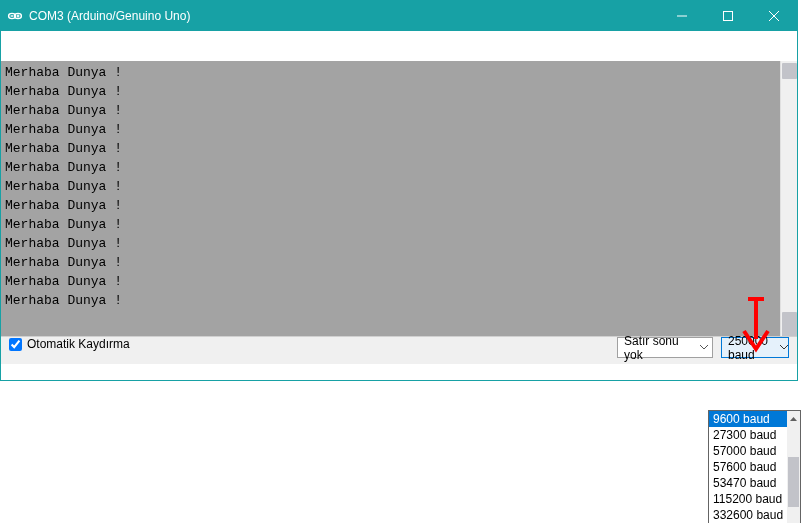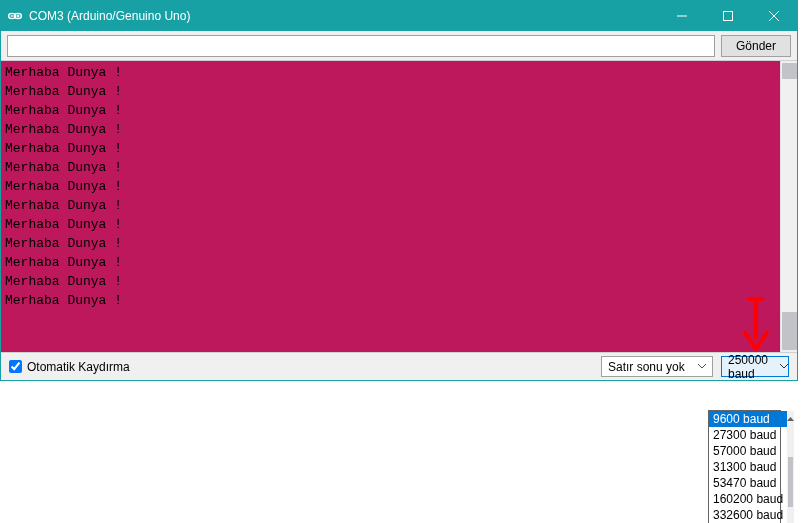--- a/index.html
+++ b/index.html
@@ -76,21 +76,21 @@
   .content {
     position: absolute;
     top: 60px;
     bottom: 28px;
     left: 0;
     right: 0;
     display: flex;
   }
   .terminal {
     flex: 1;
-    background: #be185d;
+    background: #a3a3a3;
     font-family: "Courier New", monospace;
     font-size: 13px;
     line-height: 19px;
     padding: 2px 4px;
     white-space: pre;
     overflow: hidden;
     color: #000;
   }
   .vscroll {
     width: 17px;
@@ -100,28 +100,28 @@
   }
   .vscroll .thumb {
     position: absolute;
     width: 15px;
     left: 1px;
     background: #c2c3c9;
     border-radius: 1px;
   }
   .statusbar {
     position: absolute;
-    bottom: 0;
+    bottom: 16px;
     left: 0;
     right: 0;
     height: 28px;
     background: #f0f0f0;
     border-top: 1px solid #d0d0d0;
     display: flex;
-    align-items: center;
+    align-items: flex-start;
     padding: 0 8px;
     gap: 8px;
   }
   .statusbar .spacer { flex: 1; }
   .chk {
     display: inline-flex;
     align-items: center;
     gap: 5px;
   }
   .chk input { width: 13px; height: 13px; }
@@ -139,21 +139,21 @@
   .combo.light { background: #fff; }
   .combo.highlight { background: #e5f1fb; border-color: #0078d7; }
   .combo .chev {
     width: 10px; height: 10px;
     display: inline-flex; align-items: center; justify-content: center;
   }
   .dropdown {
     position: absolute;
     top: 410px;
     left: 708px;
-    width: 73px;
+    width: 93px;
     background: #fff;
     border: 1px solid #646464;
     z-index: 20;
     display: flex;
   }
   .dropdown-list {
     flex: 1;
   }
   .dropdown .opt {
     font-size: 12px;
@@ -227,24 +227,20 @@
         </svg>
     </span>
     <span class="winbtn">
       <svg width="10" height="10">
           <line x1="0" y1="0" x2="10" y2="10"></line>
           <line x1="10" y1="0" x2="0" y2="10"></line>
         </svg>
     </span>
   </div>
 
-  <div class="toolbar">
-    <input type="text" value="" style="">
-    <button class="btn">Gönder</button>
-  </div>
 
   <div class="content">
     <div class="terminal" id="terminal">Merhaba Dunya !
 Merhaba Dunya !
 Merhaba Dunya !
 Merhaba Dunya !
 Merhaba Dunya !
 Merhaba Dunya !
 Merhaba Dunya !
 Merhaba Dunya !
@@ -258,21 +254,21 @@
       <div class="thumb" style="bottom:2px;height:38px"></div>
     </div>
   </div>
 
   <div class="statusbar">
     <label class="chk">
       <input type="checkbox" checked="" style="">
       <span>Otomatik Kaydırma</span>
     </label>
     <span class="spacer"></span>
-    <span class="combo light" style="width:112px">
+    <span class="combo light" style="width:96px">
       <span>Satır sonu yok</span>
       <span class="chev">
         <svg width="8" height="5">
             <polyline points="0,0 4,4 8,0" fill="none" stroke="#555"></polyline>
           </svg>
       </span>
     </span>
     <span class="combo highlight" style="width:68px">
       <span>250000 baud</span>
       <span class="chev">
@@ -282,23 +278,23 @@
       </span>
     </span>
   </div>
 </div>
 
 <div class="dropdown" id="baud-dropdown">
   <div class="dropdown-list" id="baud-list">
       <div class="opt selected">9600 baud</div>
       <div class="opt">27300 baud</div>
       <div class="opt">57000 baud</div>
-      <div class="opt">31300 baud</div>
+      <div class="opt">57600 baud</div>
       <div class="opt">53470 baud</div>
-      <div class="opt">160200 baud</div>
+      <div class="opt">115200 baud</div>
       <div class="opt">332600 baud</div>
     </div>
   <div class="dropdown-scroll">
     <div class="arrbtn">
       <svg width="7" height="4">
           <polyline points="0,4 3.5,0 7,4" fill="#606060"></polyline>
         </svg>
     </div>
     <div class="track">
       <div class="dthumb"></div>

